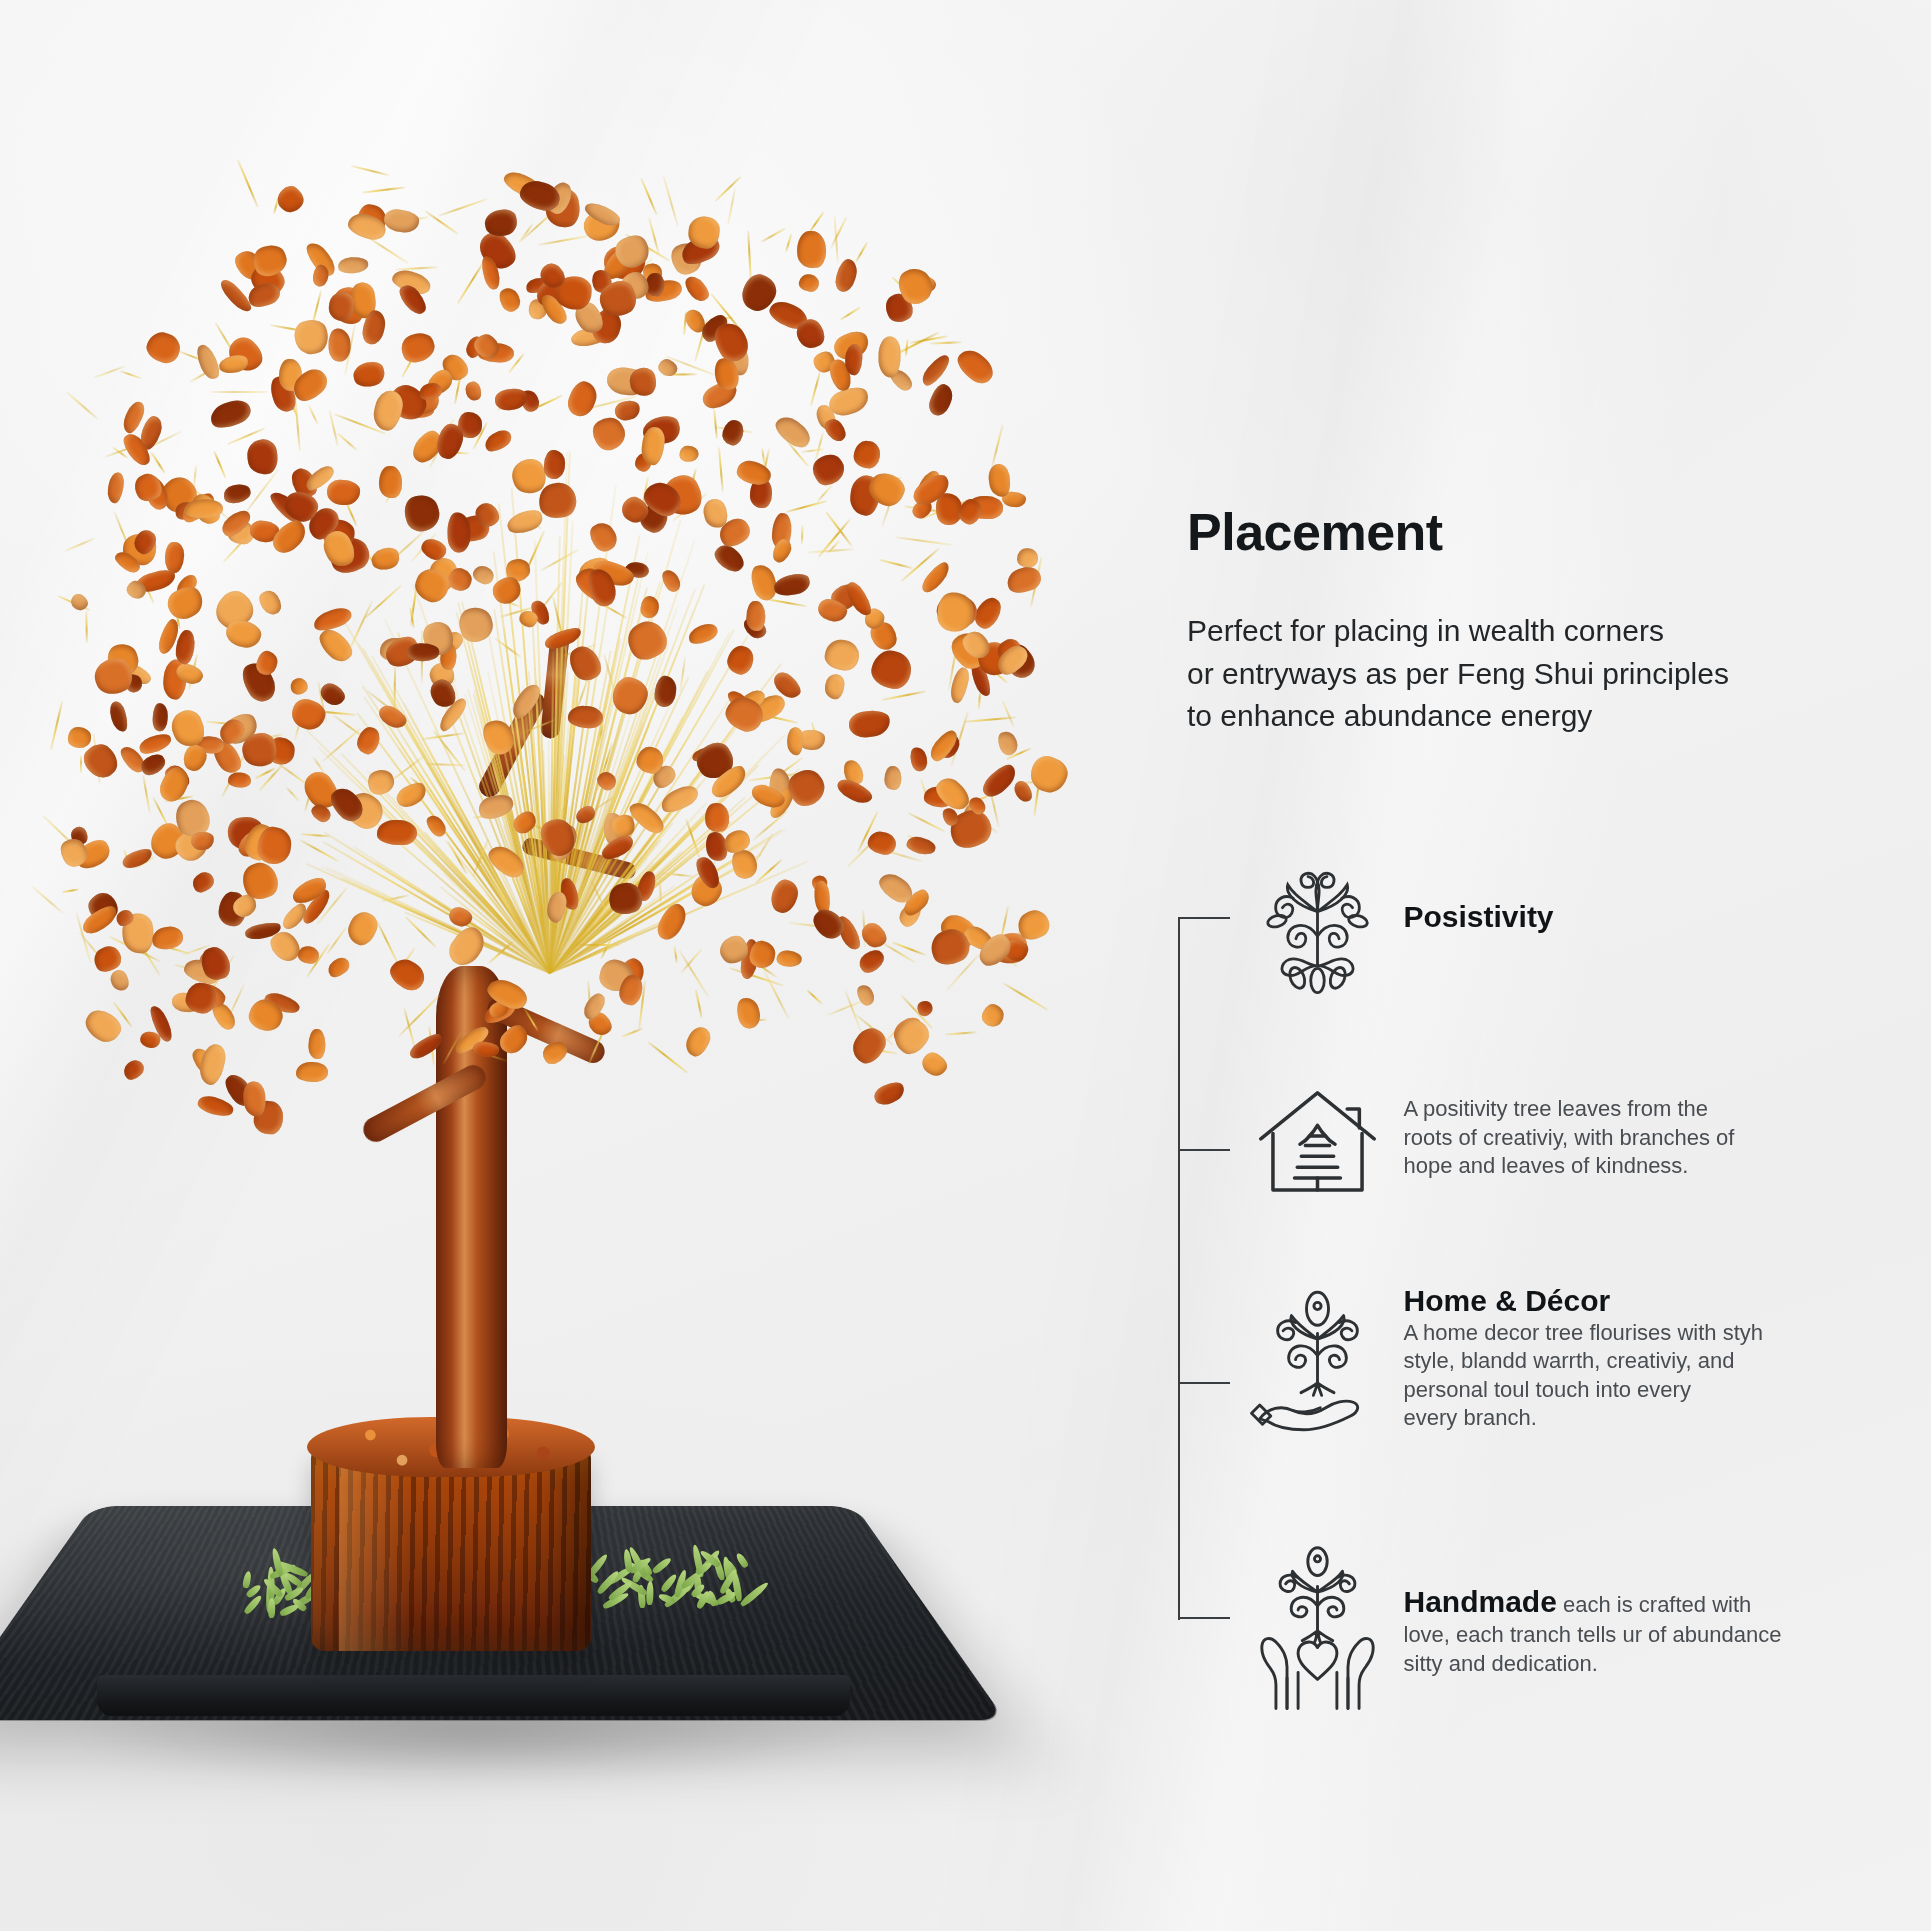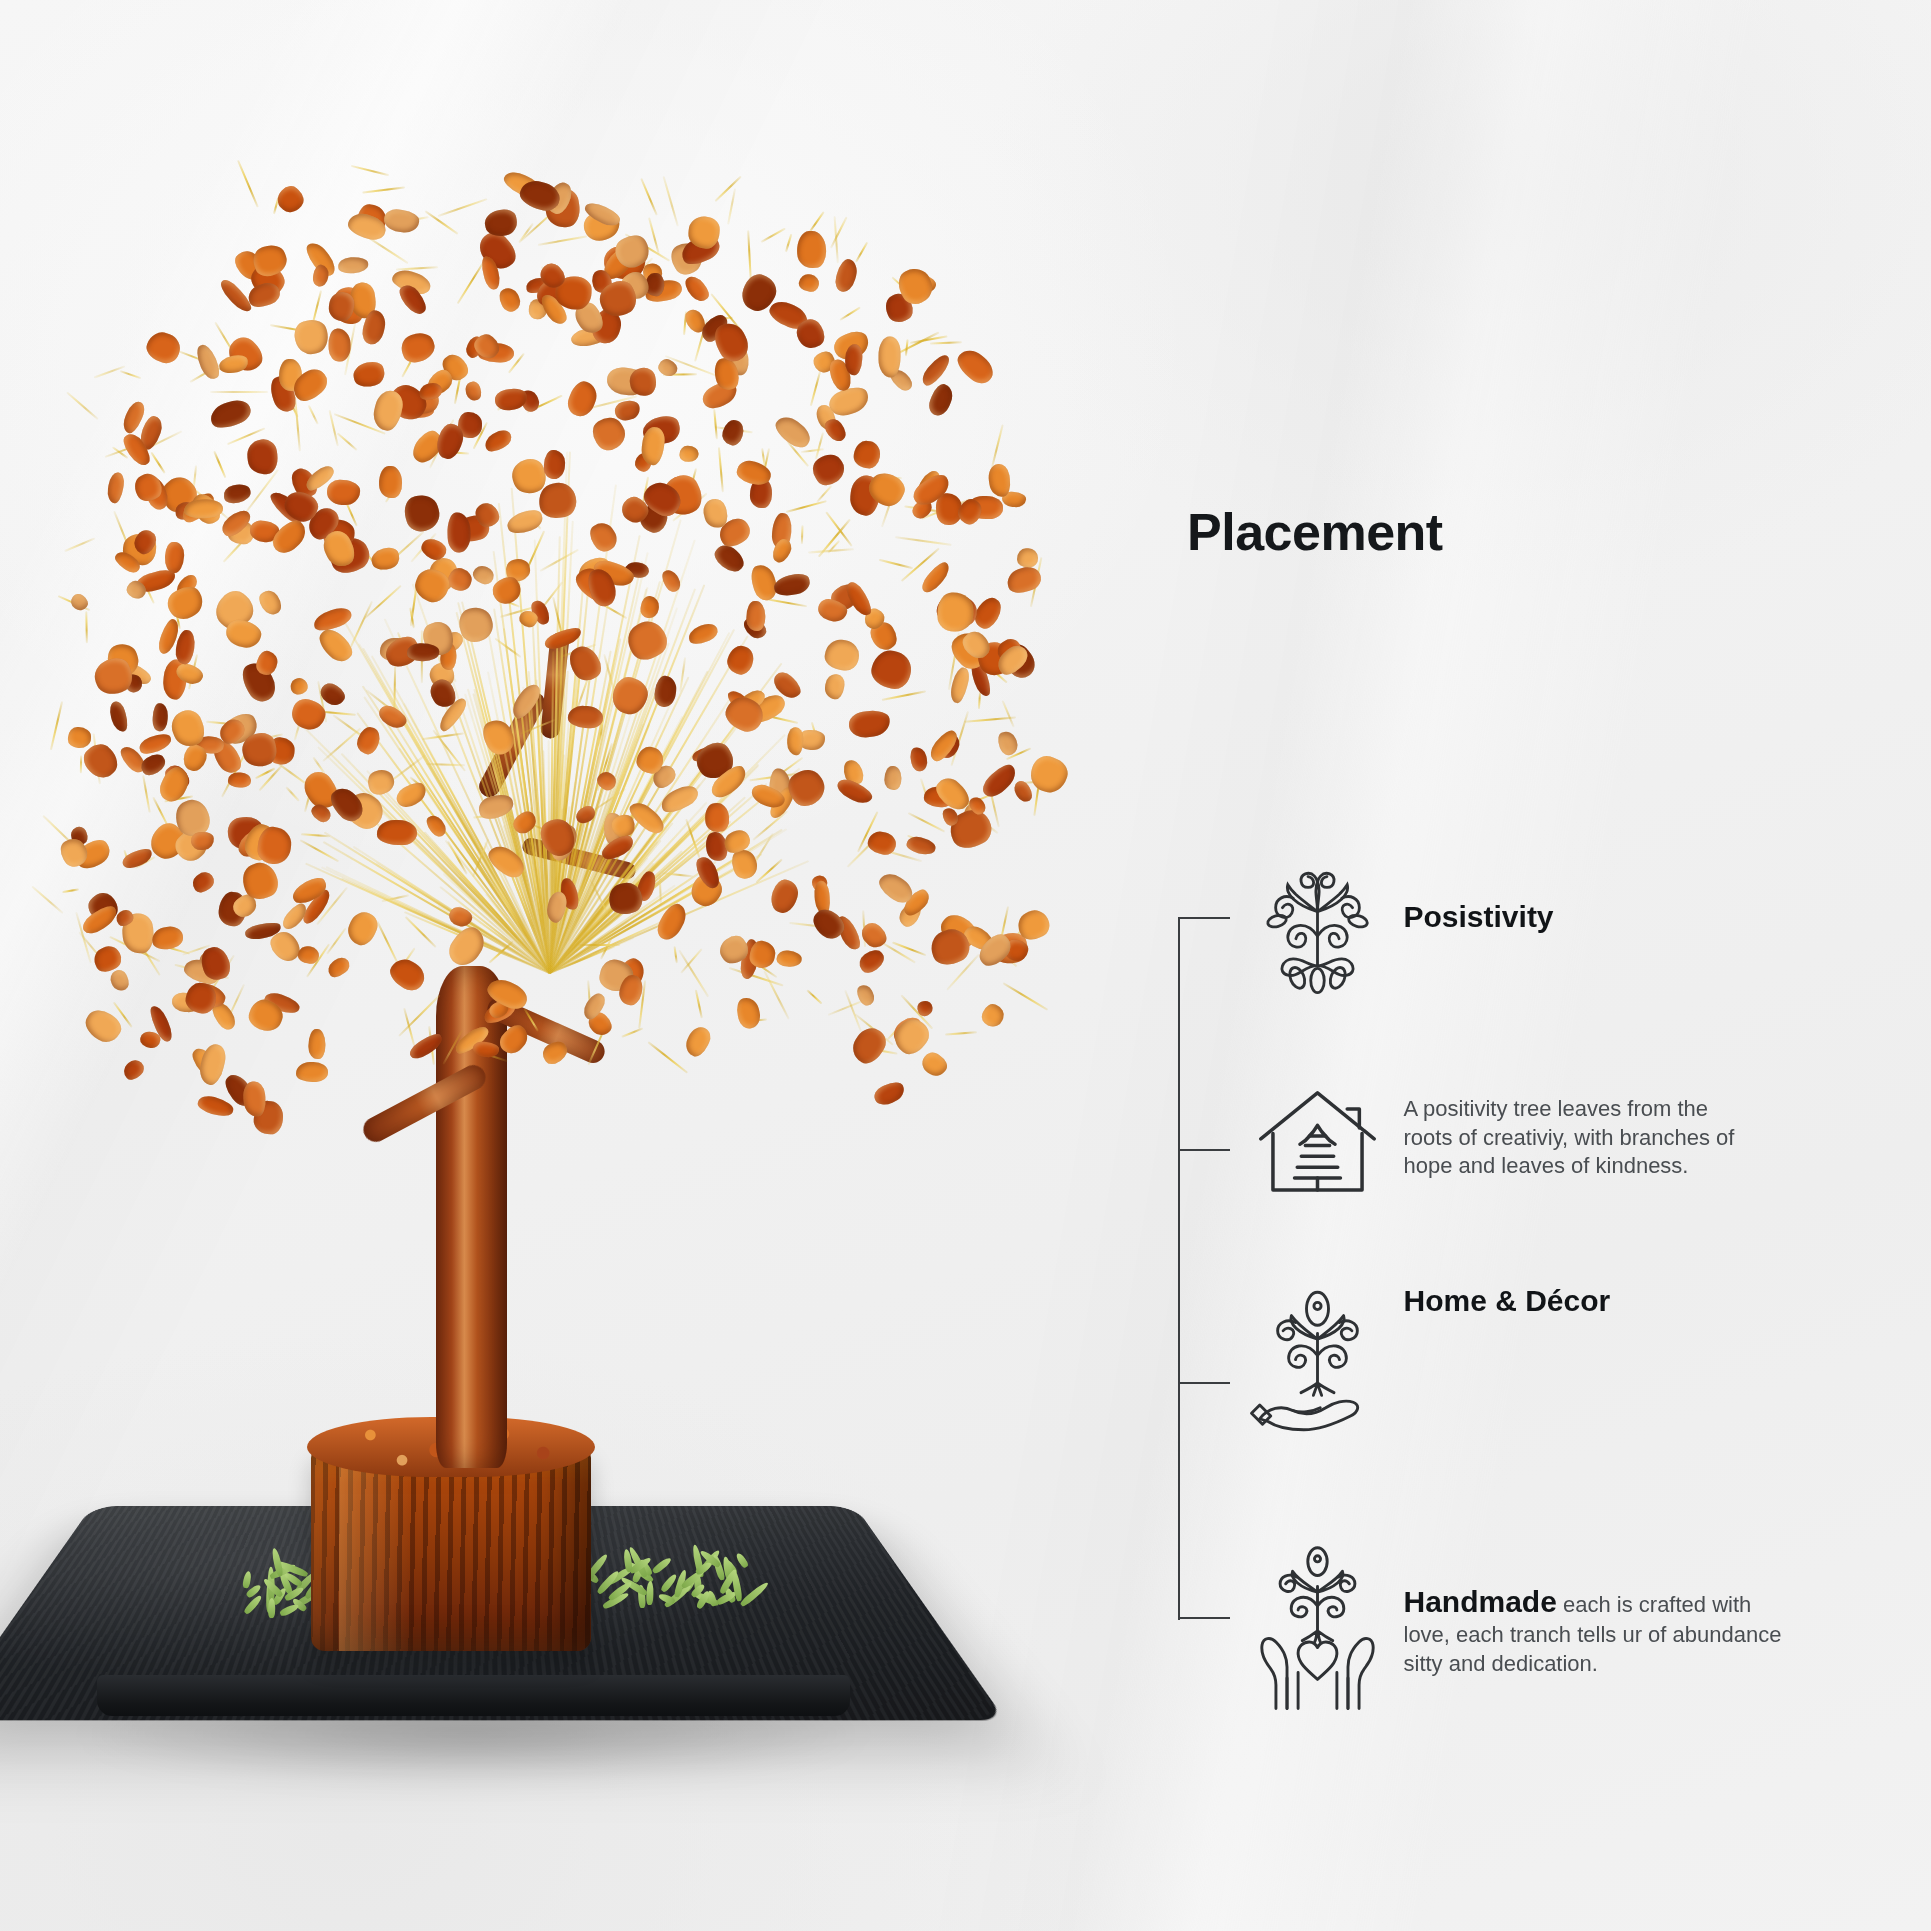--- a/index.html
+++ b/index.html
@@ -1169,20 +1169,25 @@
       <div class="chip" style="left:482px;top:91px;width:25px;height:22px;background:#b8440e;transform:rotate(45deg);"></div>
       <div class="chip" style="left:483px;top:724px;width:31px;height:18.3px;background:#e2a05b;transform:rotate(101deg);"></div>
       <div class="chip" style="left:299px;top:143px;width:34px;height:21px;background:#c2561a;transform:rotate(282deg);"></div>
     </div>
 </div>
 
 <div class="panel">
 
   <div class="title-sub">Placement</div>
 
+  <div class="lede">
+    <span>Perfect for placing in wealth corners</span>
+    <span>or entryways as per Feng Shui principles</span>
+    <span>to enhance abundance energy</span>
+  </div>
 
   <div class="bracket">
     <i style="top:0px;"></i>
     <i style="top:232px;"></i>
     <i style="top:465px;"></i>
     <i style="top:700px;"></i>
   </div>
 
   <div class="feature" style="top:850px;">
     <div class="f-icon">
@@ -1245,20 +1250,26 @@
         <path d="M52 52c-8-11-21-8-21 2 0 7 10 9 12 3s-6-7-7-2"></path>
         <path d="M52 52c8-11 21-8 21 2 0 7-10 9-12 3s6-7 7-2"></path>
         <path d="M52 72c-4 3-8 5-12 7M52 72c4 3 8 5 12 7M52 72c-1 4-2 6-3 9M52 72c1 4 2 6 3 9"></path>
         <path d="M10 98c6-8 16-10 24-6 8 4 16 3 24-2 6-4 14-6 20-4 5 2 4 7-2 10-10 5-22 10-34 10-12 0-20-2-26-6z"></path>
         <path d="M34 92c6 2 14 1 20-2"></path>
         <path d="M10 98 4 104l-8-8 6-6z" transform="translate(8,-2)"></path>
       </svg>
     </div>
     <div class="f-body">
       <div class="f-title">Home &amp; Décor</div>
+      <div class="f-text">
+        <span>A home decor tree flourises with styh</span>
+        <span>style, blandd warrth, creativiy, and</span>
+        <span>personal toul touch into every</span>
+        <span>every branch.</span>
+      </div>
     </div>
   </div>
 
   <div class="feature" style="top:1545px;">
     <div class="f-icon">
       <svg width="145" height="169" viewBox="0 0 104 122" fill="none" stroke="#2e3134" stroke-width="2.1" stroke-linecap="round" stroke-linejoin="round">
         <path d="M52 62V30"></path>
         <ellipse cx="52" cy="12" rx="7" ry="10"></ellipse>
         <circle cx="52" cy="10" r="2.2"></circle>
         <path d="M52 34C44 28 38 25 34 19c-2 5 5 12 18 15z"></path>

